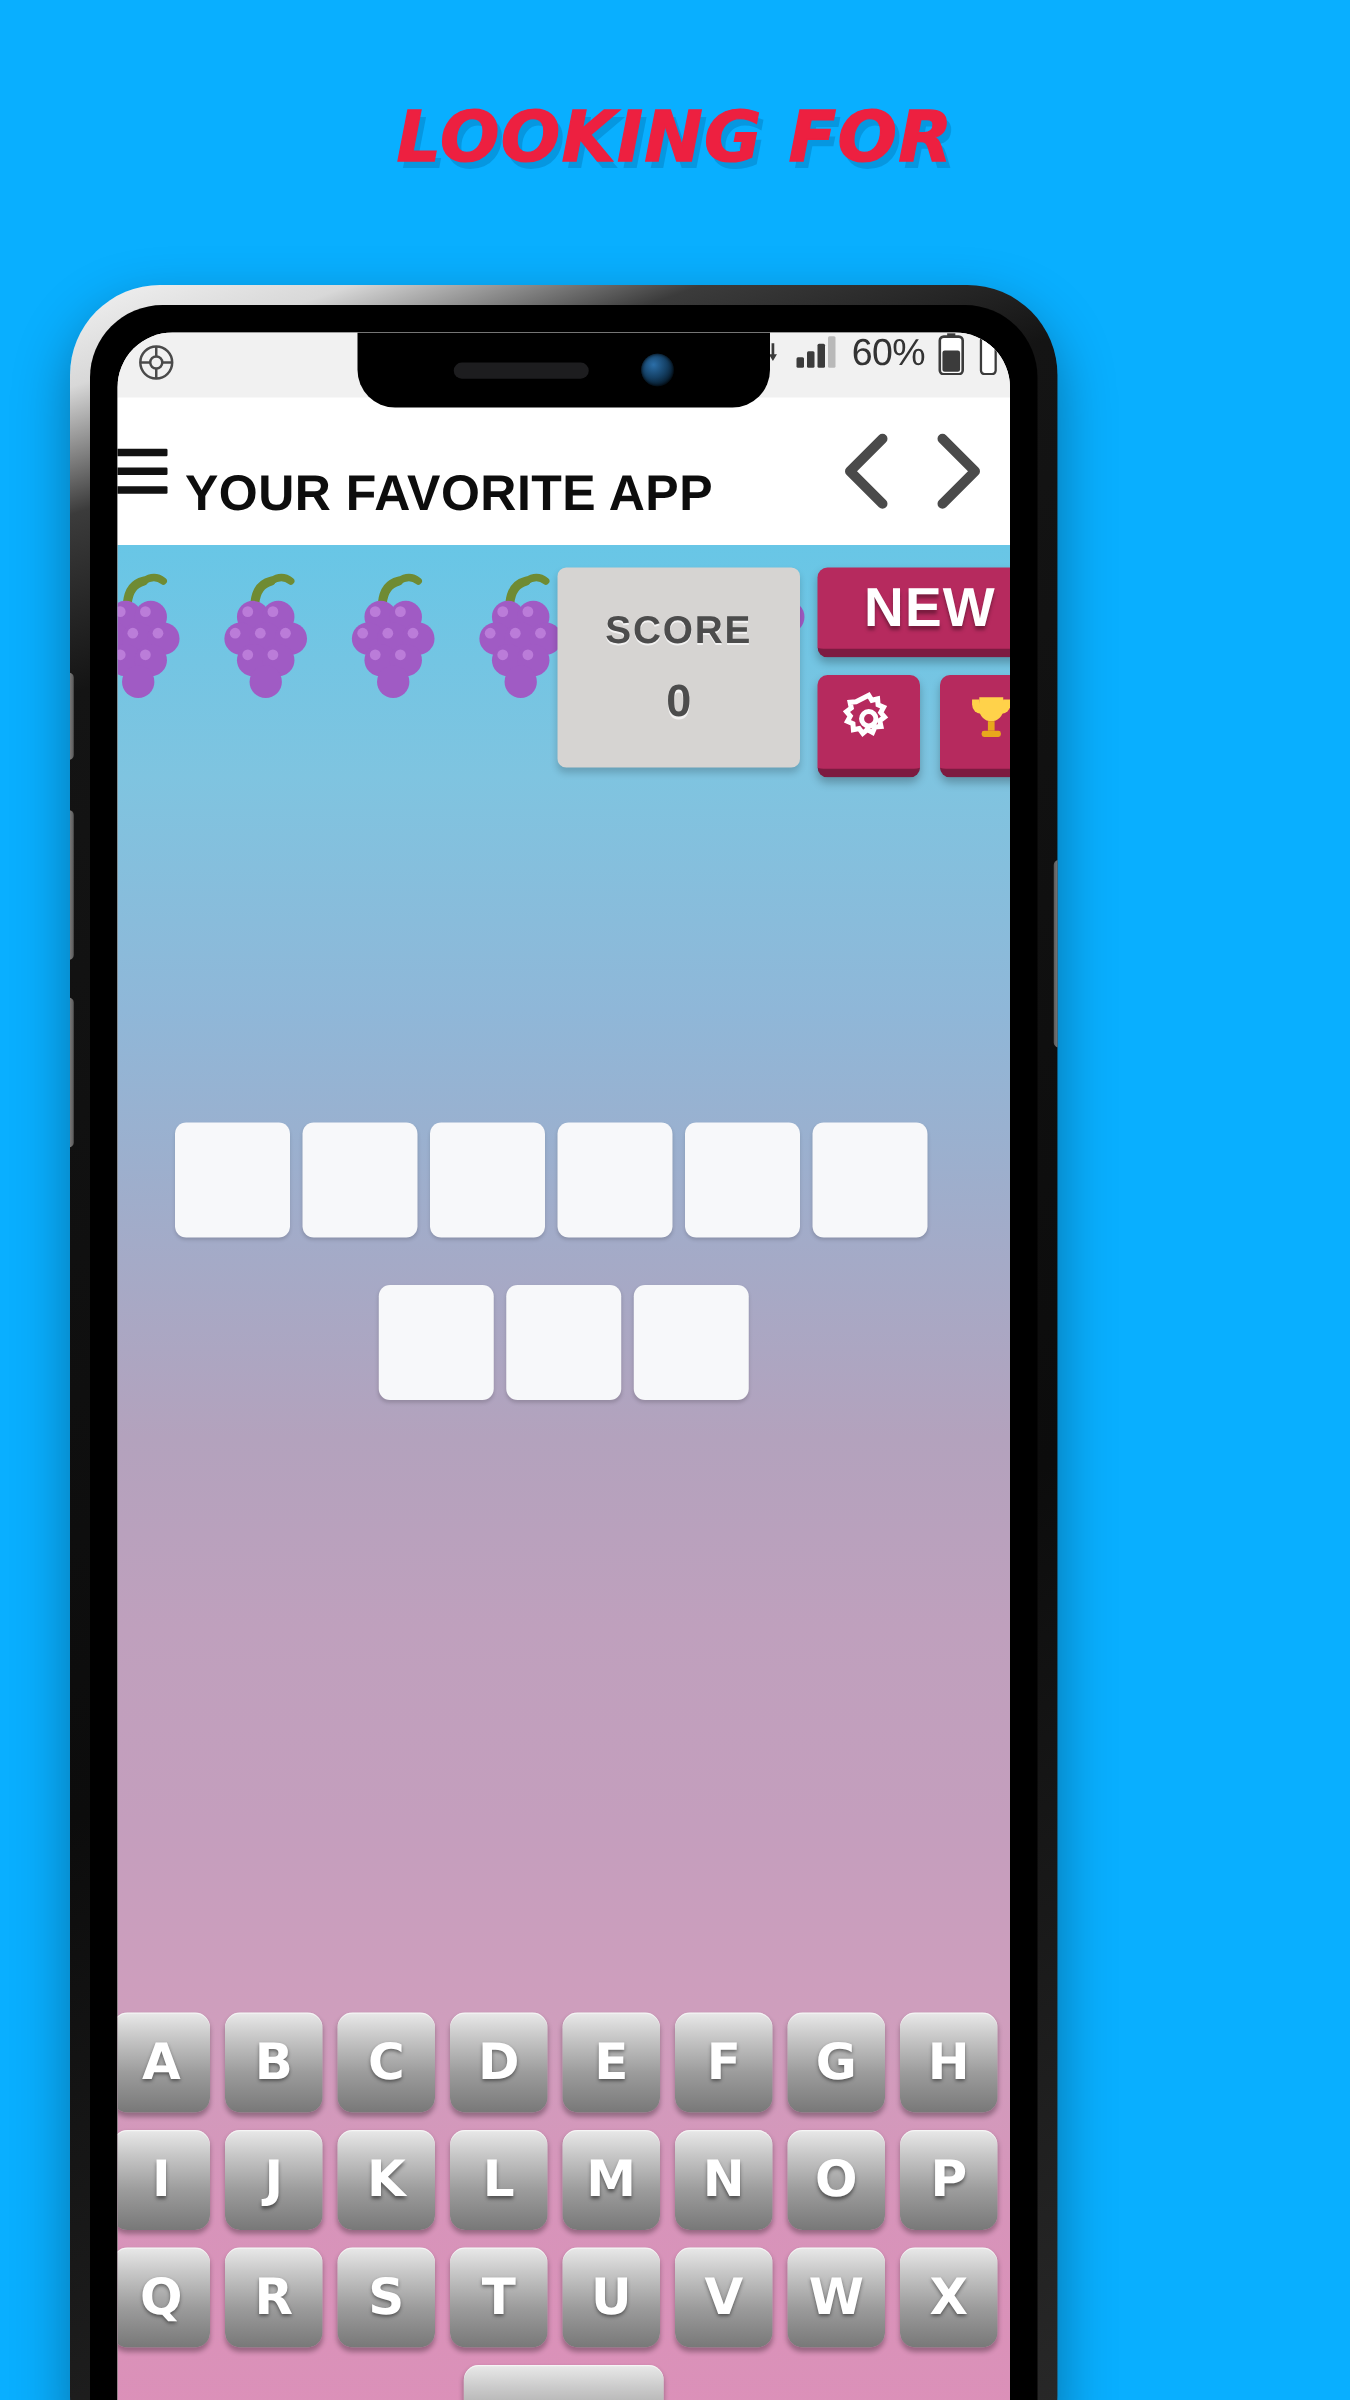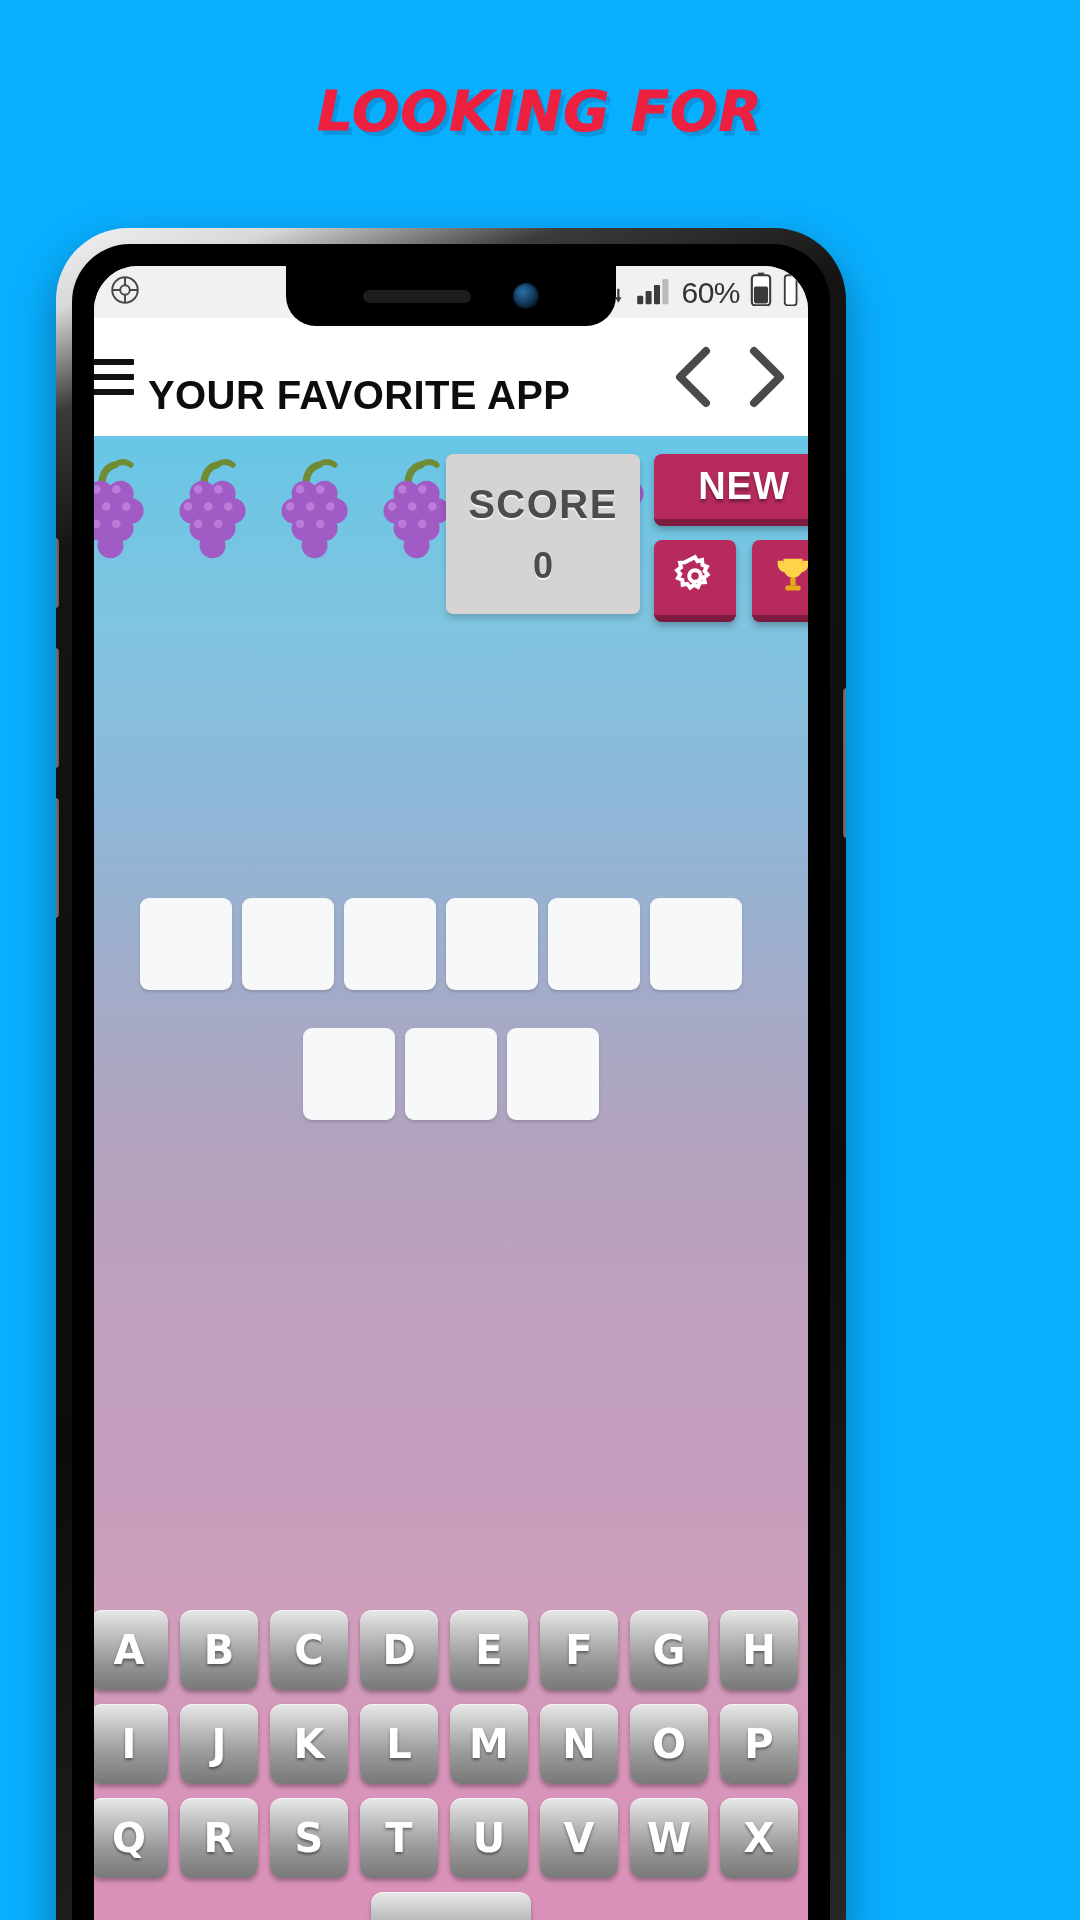--- a/index.html
+++ b/index.html
@@ -71,21 +71,21 @@
     position: relative;
     height: 52px;
     background: #f1f1f1;
     display: flex; align-items: center;
     padding: 0 14px;
     color: #3b3b3b;
   }
   .sb-left { display: flex; align-items: center; gap: 8px; flex: 0 0 auto; }
   .sb-right {
     position: absolute; right: 10px; top: 0; height: 44px;
-    display: flex; align-items: flex-end; gap: 9px;
+    display: flex; align-items: flex-start; gap: 9px;
   }
   .sb-icon { display: block; }
   .sb-batt-text { font-size: 30px; font-weight: 500; color: #333; letter-spacing: -0.5px; }
 
   
   .notch {
     position: absolute;
     left: 50%; transform: translateX(-50%);
     top: 0;
     width: 330px; height: 60px;
@@ -158,38 +158,38 @@
     width: 194px; height: 160px;
     background: #d6d4d2;
     border-radius: 7px;
     box-shadow: 0 4px 6px rgba(0,0,0,0.18);
     display: flex; flex-direction: column;
     align-items: center; justify-content: center;
     gap: 18px;
     z-index: 3;
   }
   .score-label {
-    font-size: 40px; font-weight: 800; color: #4c4c4c;
+    font-size: 31px; font-weight: 800; color: #4c4c4c;
     letter-spacing: 1.5px;
     text-shadow: 0 2px 0 rgba(255,255,255,0.7);
   }
   .score-value {
     font-size: 36px; font-weight: 800; color: #4c4c4c;
     text-shadow: 0 2px 0 rgba(255,255,255,0.7);
   }
 
   
   .btn-col { position: absolute; left: 560px; top: 18px; z-index: 3; }
   .btn-new {
     width: 180px; height: 72px;
     background: #B62A5E;
     border-radius: 8px;
     border-bottom: 7px solid #7d1b41;
     display:flex; align-items:center; justify-content:center;
-    color: #fff; font-weight: 800; font-size: 38px; letter-spacing: 1px;
+    color: #fff; font-weight: 800; font-size: 44px; letter-spacing: 1px;
     text-shadow: 0 3px 3px rgba(0,0,0,0.35);
     box-shadow: 0 4px 7px rgba(0,0,0,0.25);
   }
   .btn-row2 { display:flex; gap: 16px; margin-top: 14px; }
   .btn-sq {
     width: 82px; height: 82px;
     background: #B62A5E;
     border-radius: 8px;
     border-bottom: 7px solid #7d1b41;
     display:flex; align-items:center; justify-content:center;

